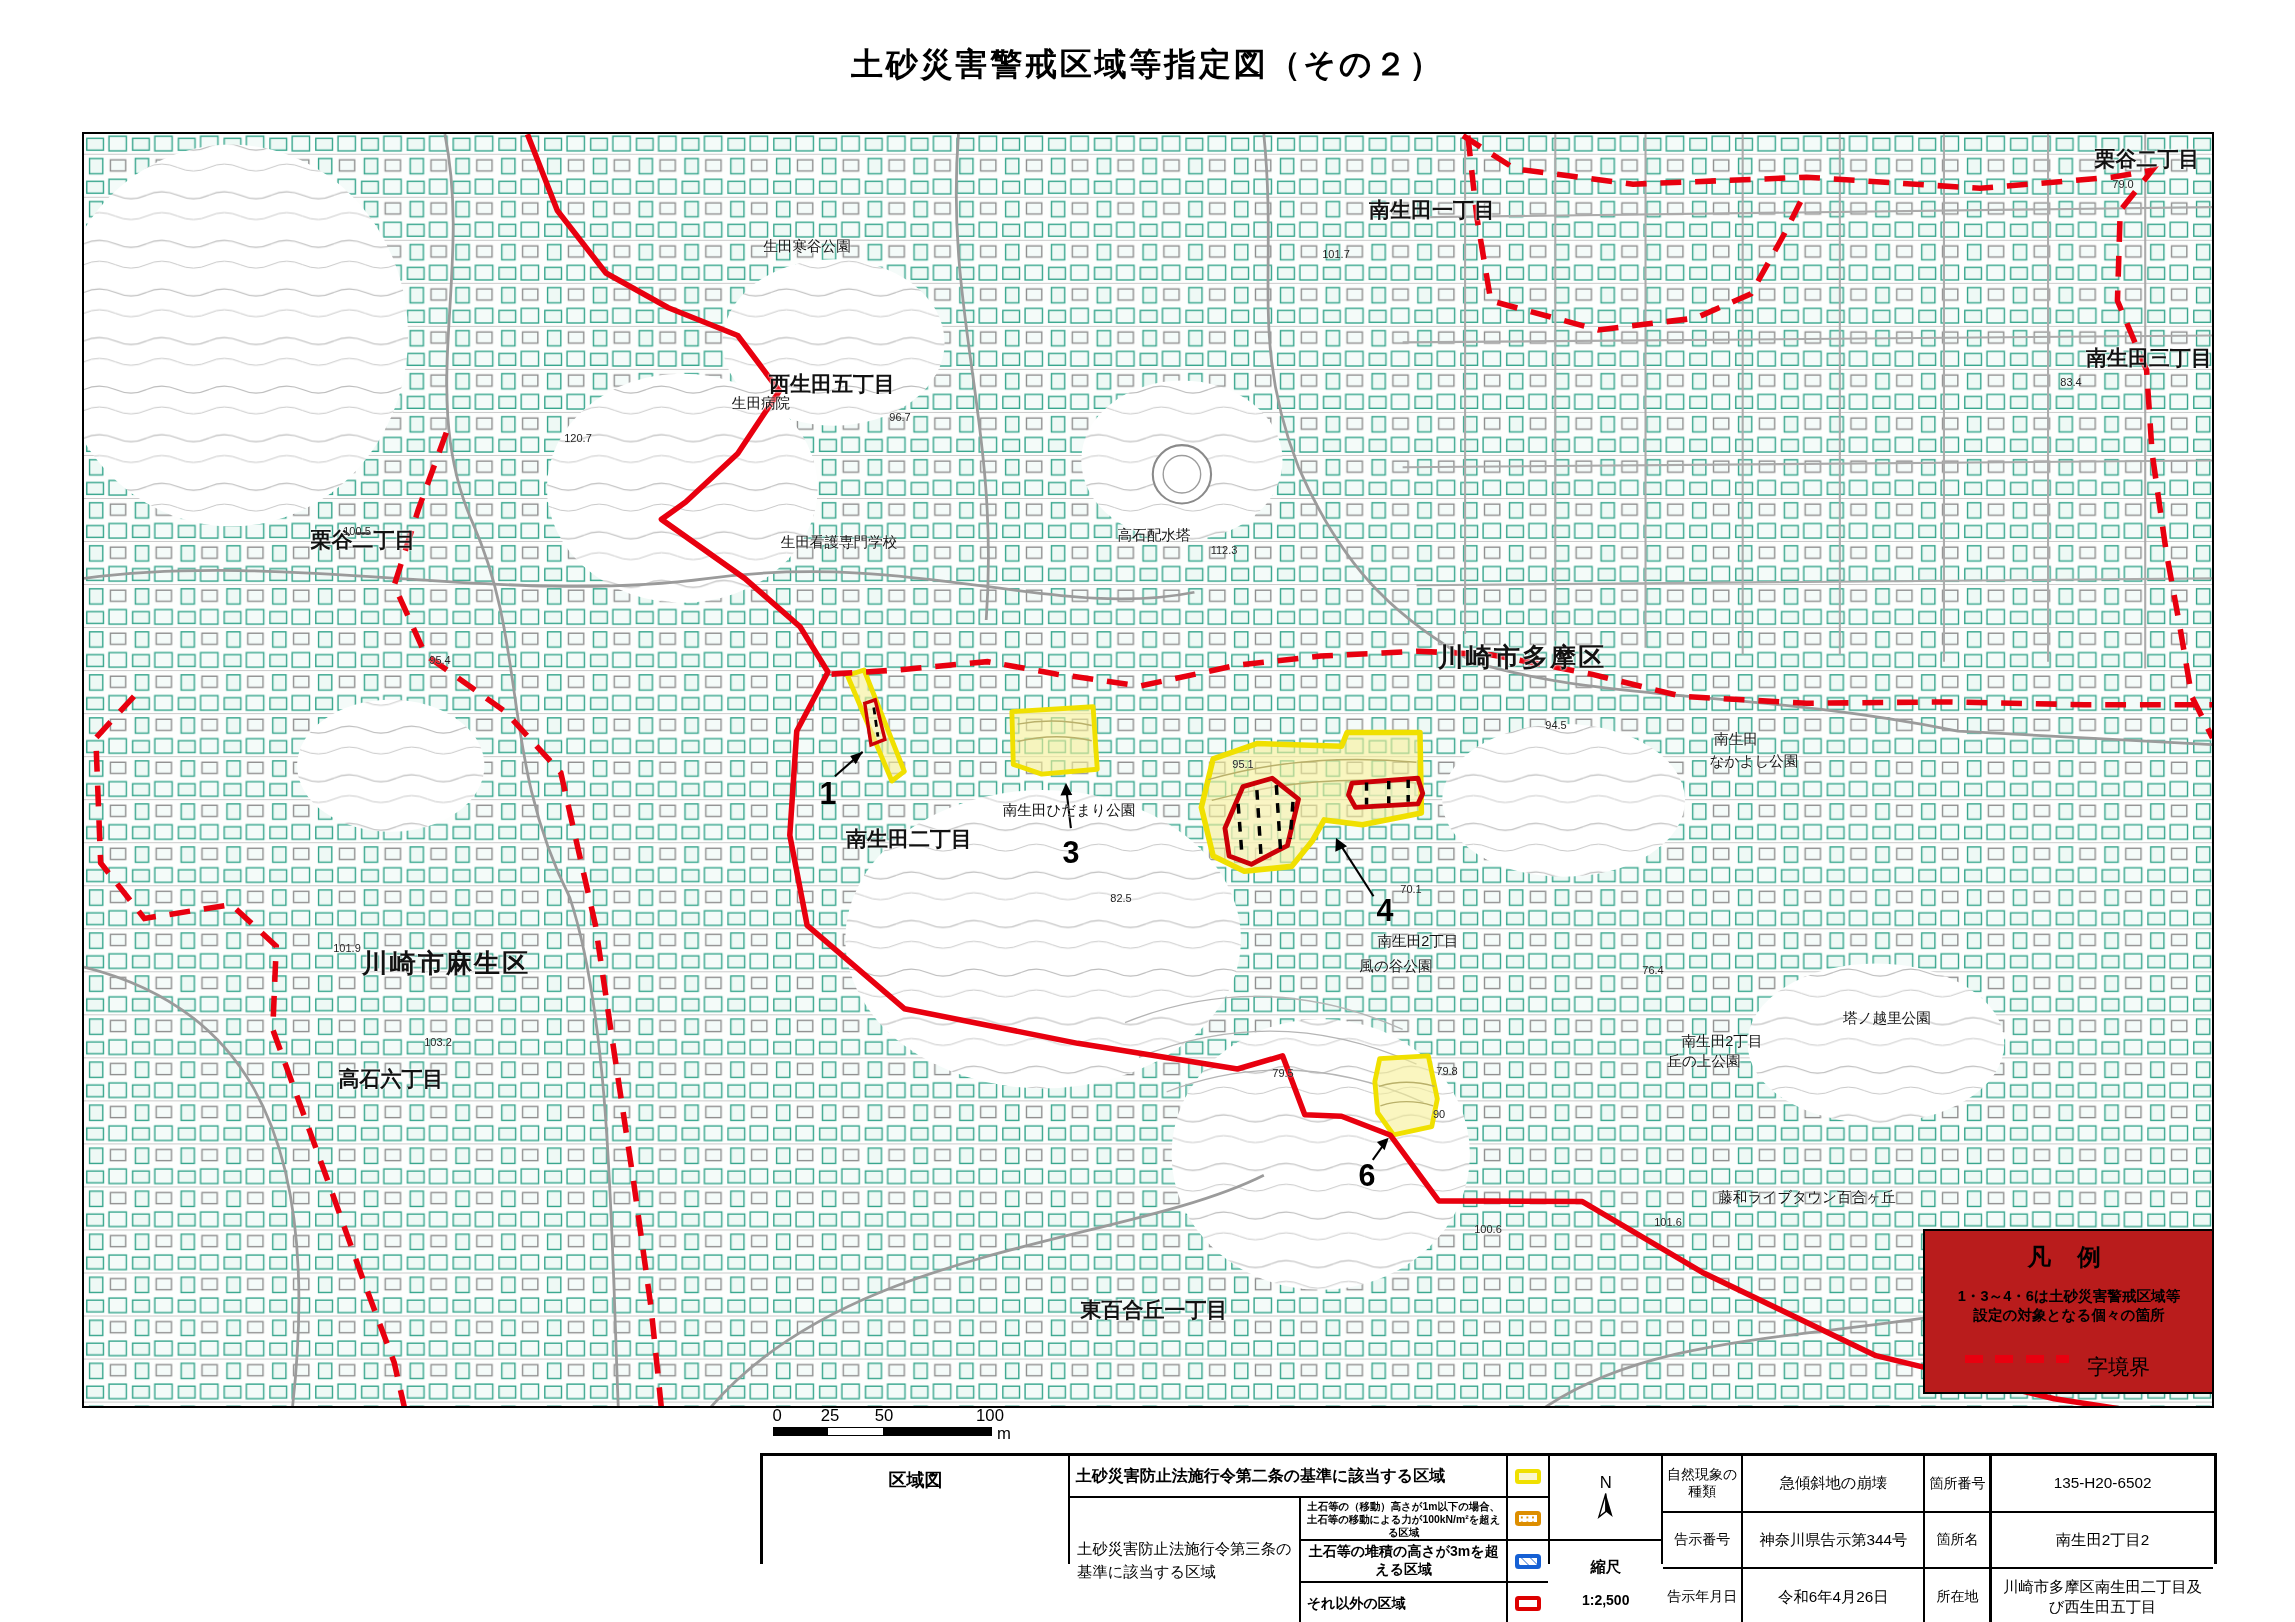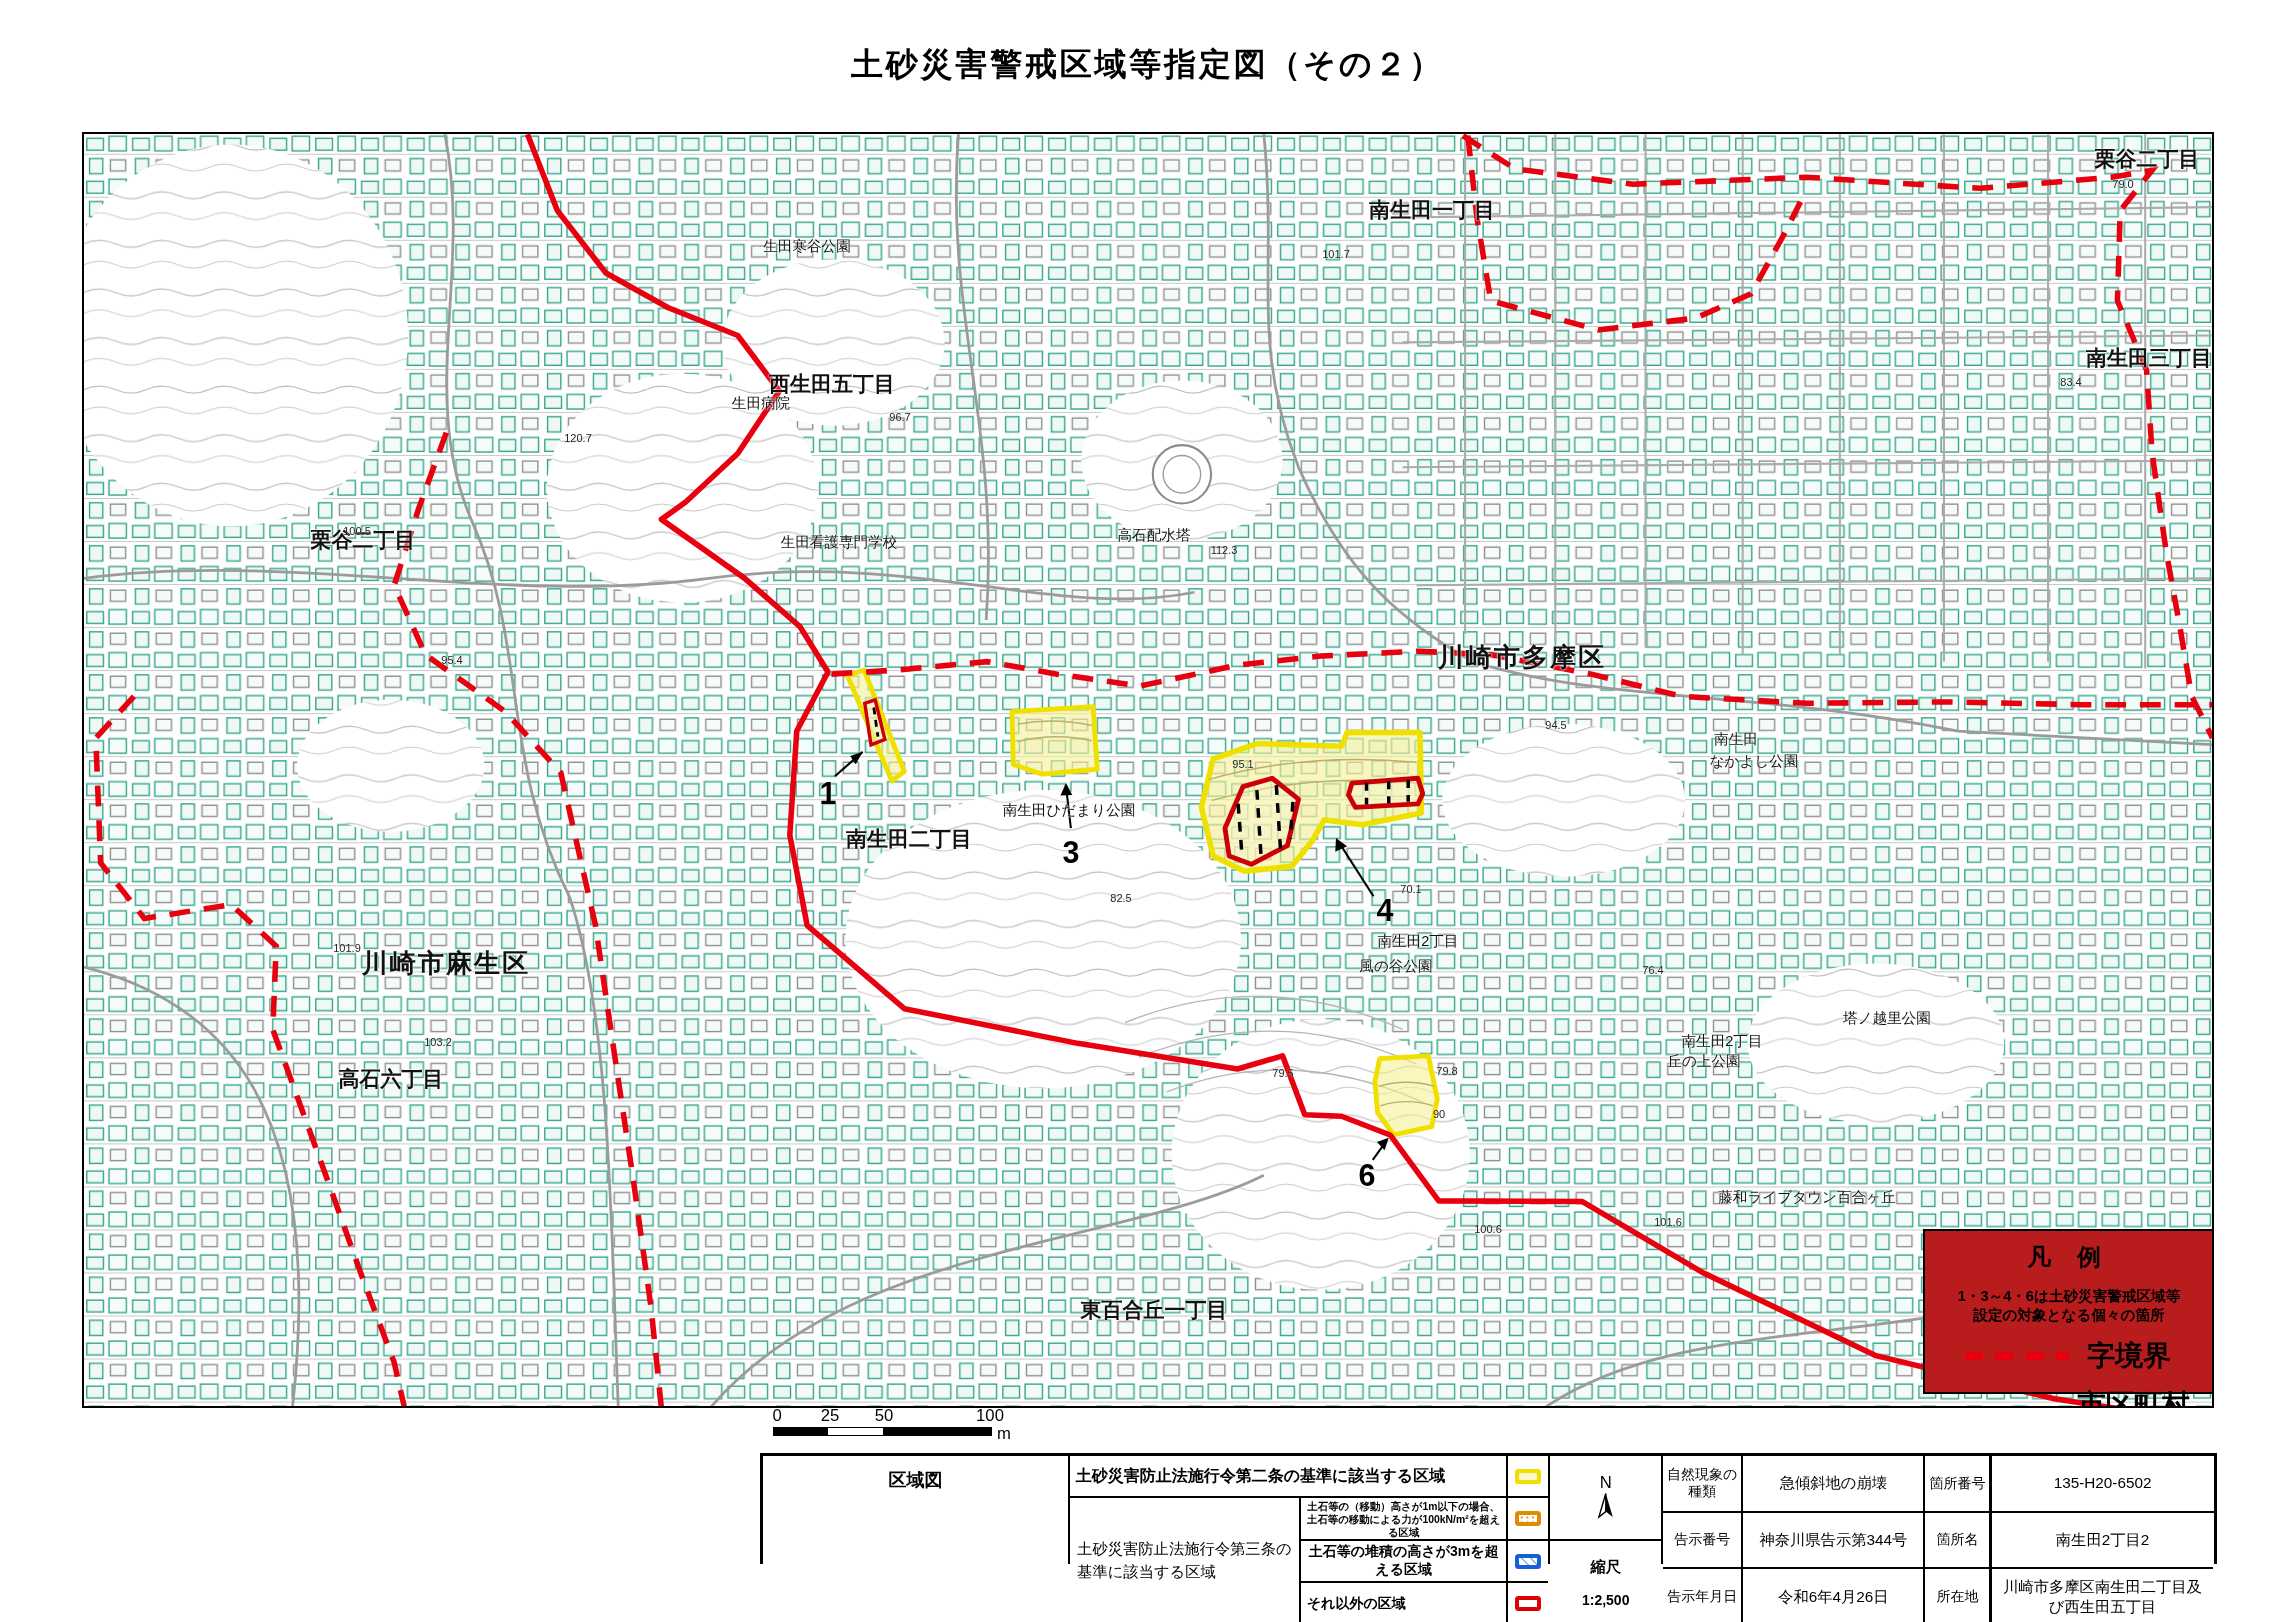--- a/index.html
+++ b/index.html
@@ -19,21 +19,21 @@
   .el{position:absolute;transform:translate(-50%,-50%);font-size:11px;color:#222;
       white-space:nowrap;text-shadow:0 0 1.4px #fff;}
   .site-num{position:absolute;transform:translate(-50%,-50%);font-size:30.5px;
       font-weight:bold;color:#000;text-shadow:0 0 2.1px #fff;}
   
   .legend{position:absolute;left:1839px;top:1095px;width:292px;height:165px;
       background:#b91c1c;border:2.8px solid #000;box-sizing:border-box;padding:7px 8.3px;}
   .legend-title{text-align:center;font-size:23.6px;font-weight:bold;letter-spacing:9.7px;margin-top:2.8px;}
   .legend-note{text-align:center;font-size:14.6px;font-weight:bold;line-height:1.35;margin-top:14px;}
   .legend-row{display:flex;align-items:center;margin:11px 0 0 32px;}
-  .legend-row .lbl{font-size:28px;font-weight:bold;margin-left:18px;}
+  .legend-row .lbl{font-size:21px;font-weight:normal;margin-left:18px;margin-top:16px;}
   .sample-dashed{width:104px;height:7.6px;
       background:repeating-linear-gradient(90deg,#e8000f 0 18px,transparent 18px 30.5px);}
   .sample-solid{width:104px;height:7.6px;background:#e8000f;border-radius:4.2px;}
   
   .scalebar{position:absolute;left:773px;top:1406px;width:250px;height:39px;}
   .scalebar .tick{position:absolute;top:0;transform:translateX(-50%);font-size:16.7px;}
   .scalebar .unit{position:absolute;left:224px;top:18px;font-size:16.7px;}
   .sb-bar{position:absolute;left:0;top:21px;width:219px;height:9px;border:1.4px solid #000;
       box-sizing:border-box;display:flex;}
   .sb-seg{height:100%;}
@@ -222,21 +222,21 @@
   <div class="site-num" style="left:744px;top:659px">1</div>
   <div class="site-num" style="left:987px;top:718px">3</div>
   <div class="site-num" style="left:1301px;top:776px">4</div>
   <div class="site-num" style="left:1283px;top:1041px">6</div>
 
   <div class="el" style="left:1252px;top:120px">101.7</div>
   <div class="el" style="left:2039px;top:50px">79.0</div>
   <div class="el" style="left:1987px;top:248px">83.4</div>
   <div class="el" style="left:816px;top:283px">96.7</div>
   <div class="el" style="left:273px;top:397px">100.5</div>
-  <div class="el" style="left:368px;top:526px">95.4</div>
+  <div class="el" style="left:356px;top:526px">95.4</div>
   <div class="el" style="left:1140px;top:416px">112.3</div>
   <div class="el" style="left:263px;top:814px">101.9</div>
   <div class="el" style="left:354px;top:908px">103.2</div>
   <div class="el" style="left:1159px;top:630px">95.1</div>
   <div class="el" style="left:1472px;top:591px">94.5</div>
   <div class="el" style="left:1327px;top:755px">70.1</div>
   <div class="el" style="left:1037px;top:764px">82.5</div>
   <div class="el" style="left:1199px;top:939px">79.5</div>
   <div class="el" style="left:1363px;top:937px">79.8</div>
   <div class="el" style="left:1355px;top:980px">90</div>

